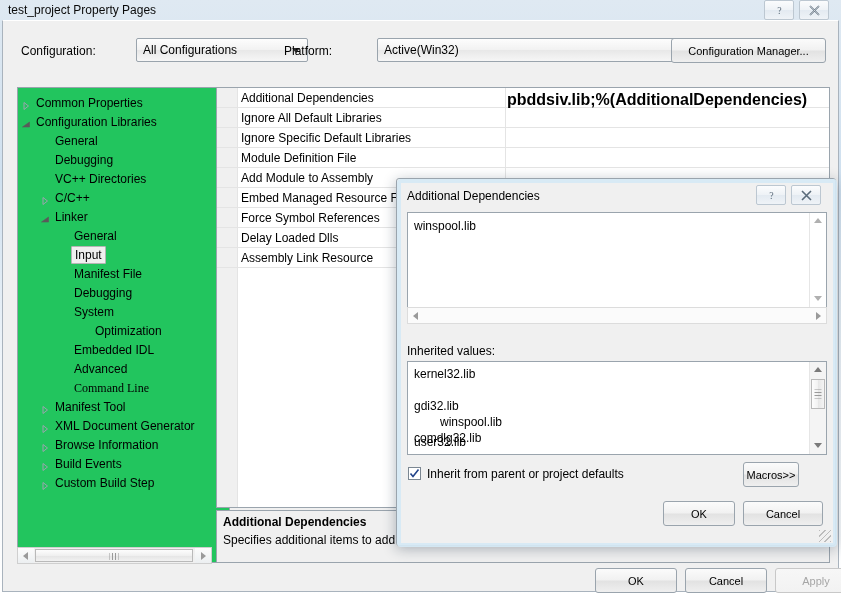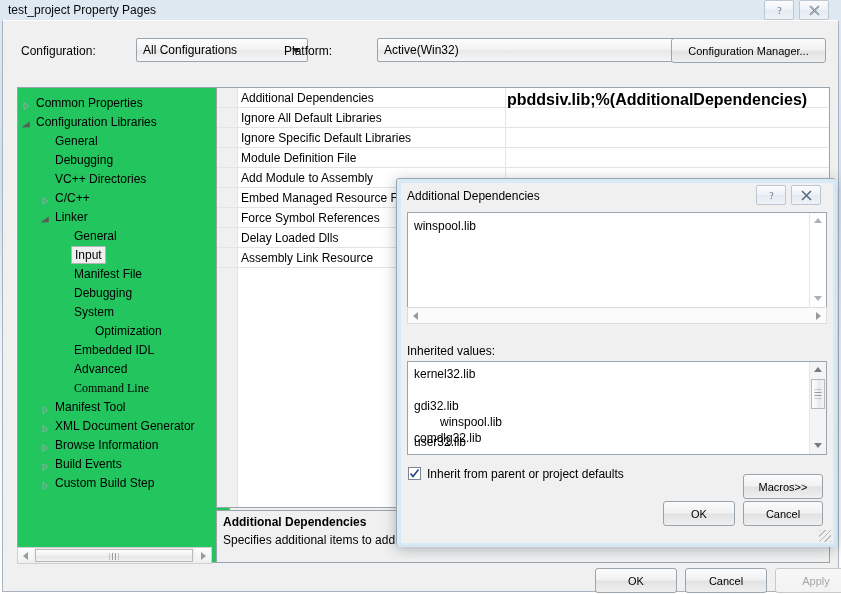--- a/index.html
+++ b/index.html
@@ -475,21 +475,21 @@
       </div>
     </div>
 
     <div class="chk" style="left:11px; top:288px;">
       <svg width="11" height="11" viewBox="0 0 11 11">
         <path d="M1.5 5.5 L4 8.5 L9.5 1.5" stroke="#21438a" stroke-width="1.6" fill="none"></path>
       </svg>
     </div>
     <div class="lbl" style="left:30px; top:288px;">Inherit from parent or project defaults</div>
 
-    <div class="btn" style="left:346px; top:283px; width:80px;margin-top:12px;">Macros&gt;&gt;</div>
+    <div class="btn" style="left:346px; top:283px; width:56px;">Macros&gt;&gt;</div>
 
     <div class="btn" style="left:266px; top:322px; width:72px;">OK</div>
     <div class="btn" style="left:346px; top:322px; width:80px;">Cancel</div>
 
     <div class="resize-grip"></div>
   </div>
 
 </div>
 
 </body></html>

